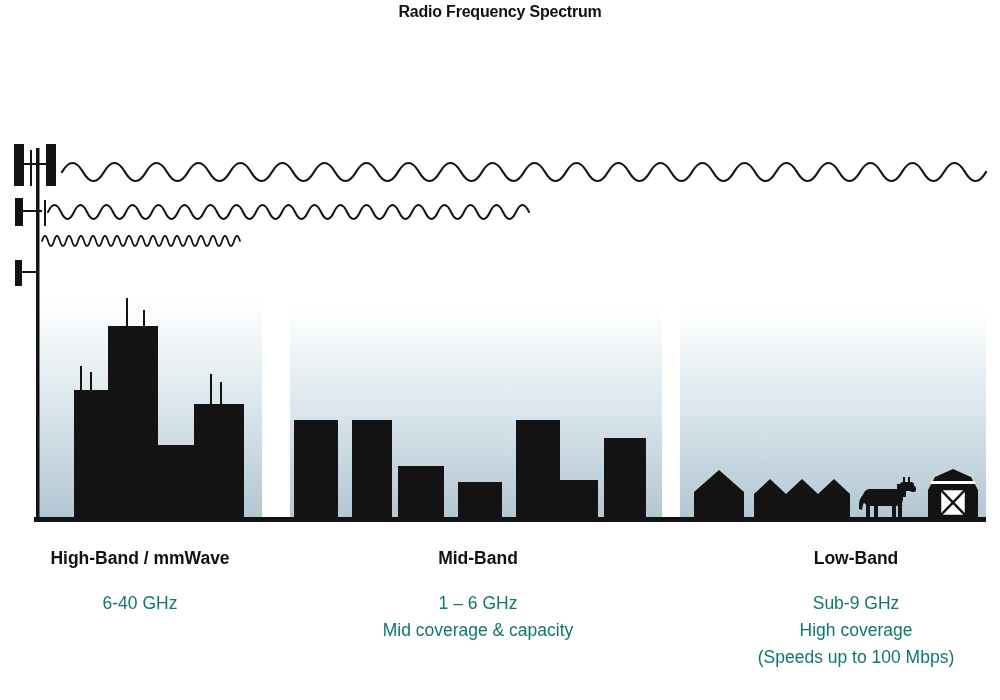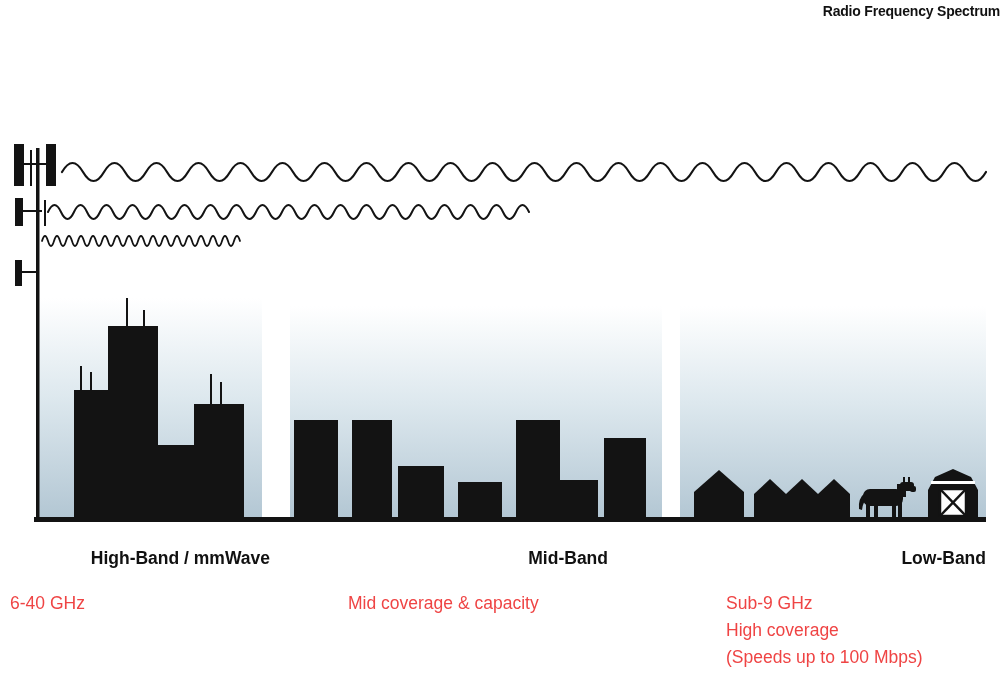--- a/index.html
+++ b/index.html
@@ -6,33 +6,33 @@
   body {
     width: 1000px; height: 700px;
     position: relative;
     background: #ffffff;
     font-family: "Liberation Sans", sans-serif;
     color: #111111;
     overflow: hidden;
   }
   .title {
     position: absolute; top: 3px; left: 0; width: 1000px;
-    text-align: right;
-    font-size: 14px; font-weight: 700; letter-spacing: -0.2px;
+    text-align: center;
+    font-size: 16px; font-weight: 700; letter-spacing: -0.2px;
   }
   .scene { position: absolute; top: 0; left: 0; }
   .band-label {
     position: absolute; top: 548px;
     font-size: 17.5px; font-weight: 700;
-    text-align: right;
+    text-align: center;
   }
   .band-desc {
     position: absolute; top: 590px;
     font-size: 17.5px; line-height: 27px;
-    text-align: left; color: #ef4444;
+    text-align: center; color: #0f766e;
   }
   .col1 { left: 10px;  width: 260px; }
   .col2 { left: 348px; width: 260px; }
   .col3 { left: 726px; width: 260px; }
 </style>
 </head>
 <body>
 
 <div class="title">Radio Frequency Spectrum</div>
 
@@ -126,20 +126,21 @@
 
 <div class="band-label col1">High-Band / mmWave</div>
 <div class="band-label col2">Mid-Band</div>
 <div class="band-label col3">Low-Band</div>
 
 <div class="band-desc col1">
   <div>6-40 GHz</div>
 </div>
 
 <div class="band-desc col2">
+  <div>1 – 6 GHz</div>
   <div>Mid coverage &amp; capacity</div>
 </div>
 
 <div class="band-desc col3">
   <div>Sub-9 GHz</div>
   <div>High coverage</div>
   <div>(Speeds up to 100 Mbps)</div>
 </div>
 
 </body></html>

